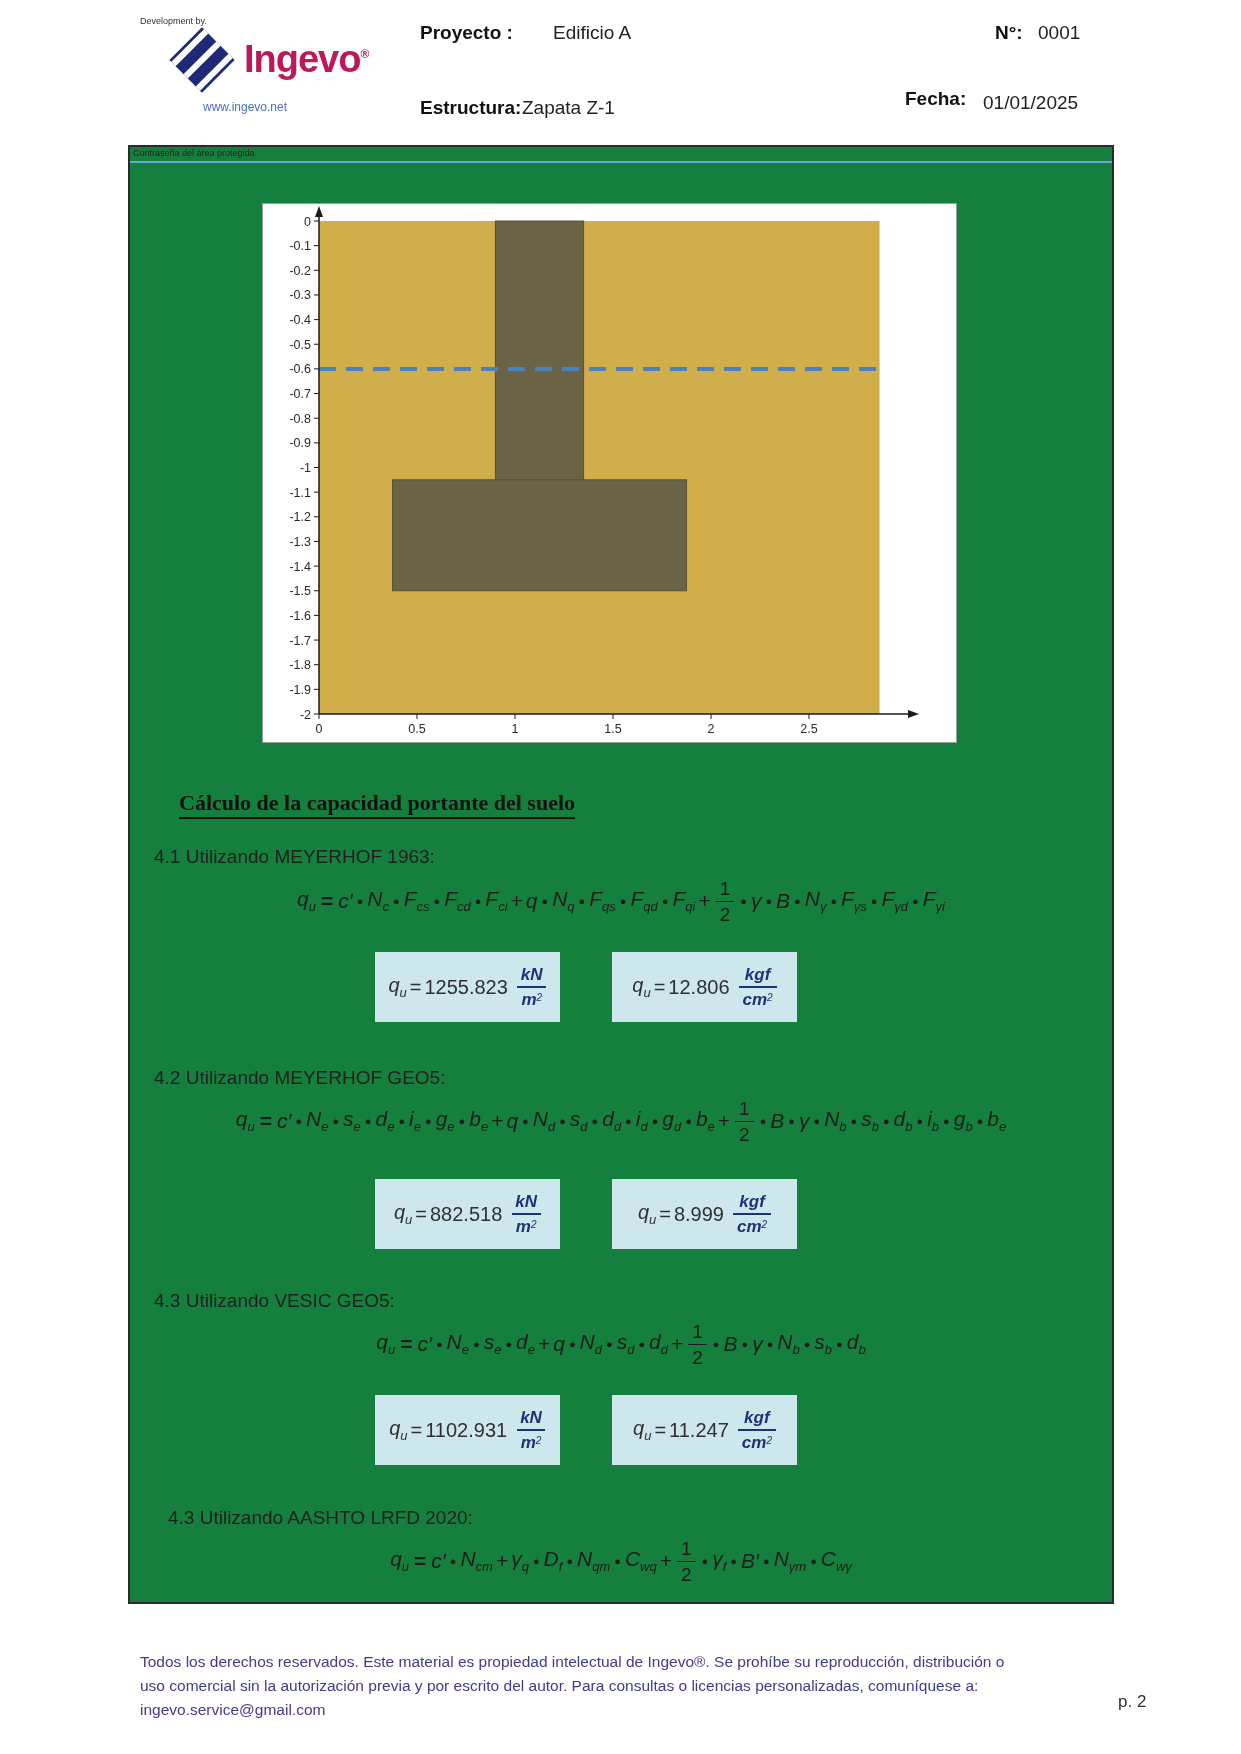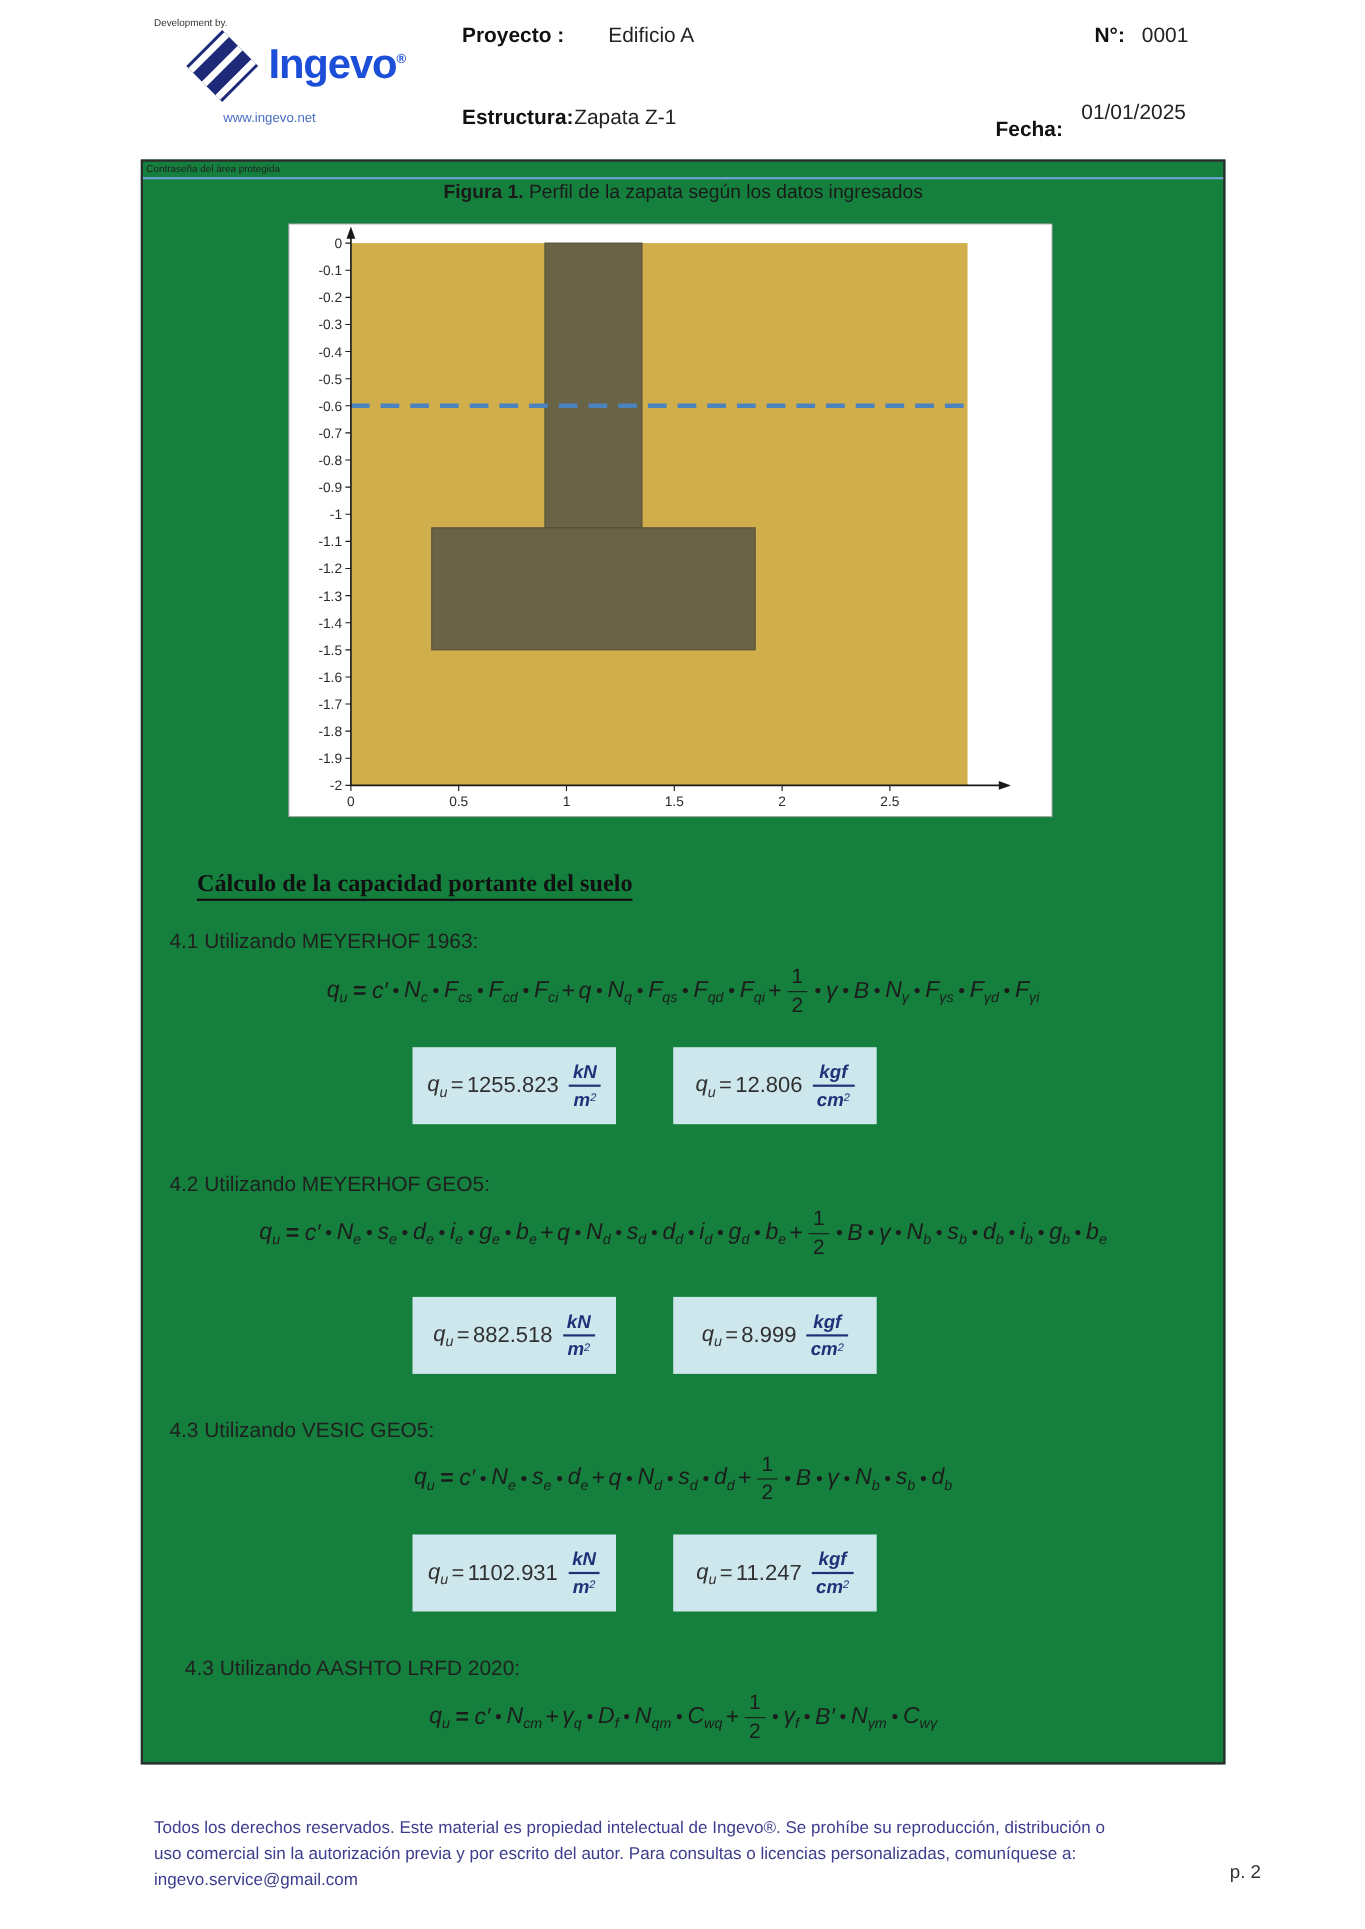--- a/index.html
+++ b/index.html
@@ -2,21 +2,21 @@
 <html><head>
 <meta charset="utf-8">
 <style>
   html,body{margin:0;padding:0;background:#fff;}
   .page{position:relative;width:1241px;height:1754px;background:#fff;overflow:hidden;
         font-family:"Liberation Sans",sans-serif;color:#222;}
   .abs{position:absolute;}
 
   
   .dev-by{left:140px;top:16px;font-size:9px;color:#333;}
-  .brand{left:244px;top:38px;font-size:38px;font-weight:700;color:#1d4ed8;letter-spacing:-1px;}
+  .brand{left:244px;top:38px;font-size:38px;font-weight:700;color:#be185d;letter-spacing:-1px;}
   .brand sup{font-size:12px;}
   .website{left:203px;top:100px;font-size:12px;color:#4a6fc3;}
   .hdr-label{font-weight:700;font-size:19px;color:#111;}
   .hdr-value{font-size:19px;color:#222;}
 
   
   .content-box{position:absolute;left:128px;top:145px;width:982px;height:1455px;
                border:2px solid #2b2b2b;background:#15803d;}
   .protect-strip{position:absolute;top:0;left:0;right:0;height:13px;
                  border-bottom:2px solid #6fa3d9;font-size:9px;color:#222;padding:1px 0 0 3px;}
@@ -86,30 +86,27 @@
   <div class="abs brand"><span>Ingevo</span><sup>®</sup></div>
   <div class="abs website">www.ingevo.net</div>
 
   <div class="abs hdr-label" style="left:420px;top:22px;">Proyecto  :</div>
   <div class="abs hdr-value" style="left:553px;top:22px;">Edificio A</div>
   <div class="abs hdr-label" style="left:420px;top:97px;">Estructura:</div>
   <div class="abs hdr-value" style="left:522px;top:97px;">Zapata Z-1</div>
 
   <div class="abs hdr-label" style="left:995px;top:22px;">N°:</div>
   <div class="abs hdr-value" style="left:1038px;top:22px;">0001</div>
-  <div class="abs hdr-label" style="left:905px;top:108px;">Fecha:</div>
+  <div class="abs hdr-label" style="left:905px;top:88px;">Fecha:</div>
   <div class="abs hdr-value" style="left:983px;top:92px;">01/01/2025</div>
 
   <div class="content-box">
 
     <div class="protect-strip">Contraseña del área protegida</div>
 
-    <div class="fig-caption">
-      <b>Figura 1.</b><span> Perfil de la zapata según los datos ingresados</span>
-    </div>
 
     <div class="abs" id="chart-host"><svg viewBox="0 0 695 540" width="695" height="540">
           <rect x="0.5" y="0.5" width="694" height="539" fill="#ffffff" stroke="#9b9b9b" stroke-width="1"></rect>
           <rect x="57" y="18" width="560.56" height="493" fill="#d0ae4b"></rect>
           <rect x="233.4" y="18" width="88.20000000000002" height="258.825" fill="#6b6346" stroke="#565039" stroke-width="1"></rect>
           <rect x="130.5" y="276.825" width="294" height="110.92499999999998" fill="#6b6346" stroke="#565039" stroke-width="1"></rect>
           <line x1="57" y1="165.9" x2="617.56" y2="165.9" stroke="#4c82bd" stroke-width="4" stroke-dasharray="17 10"></line>
           <line x1="57" y1="511" x2="57" y2="12" stroke="#1a1a1a" stroke-width="1.5"></line>
           <polygon points="53,14 61,14 57,3" fill="#1a1a1a"></polygon>
           <line x1="57" y1="511" x2="648" y2="511" stroke="#1a1a1a" stroke-width="1.5"></line>

